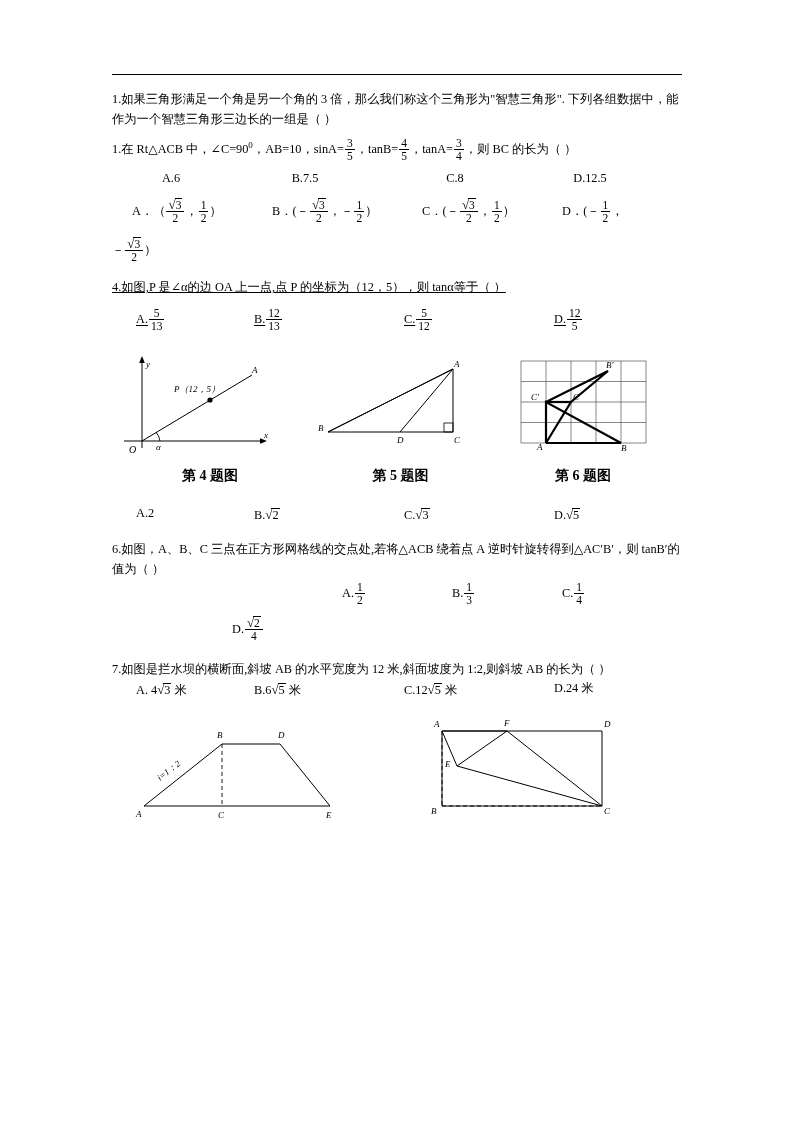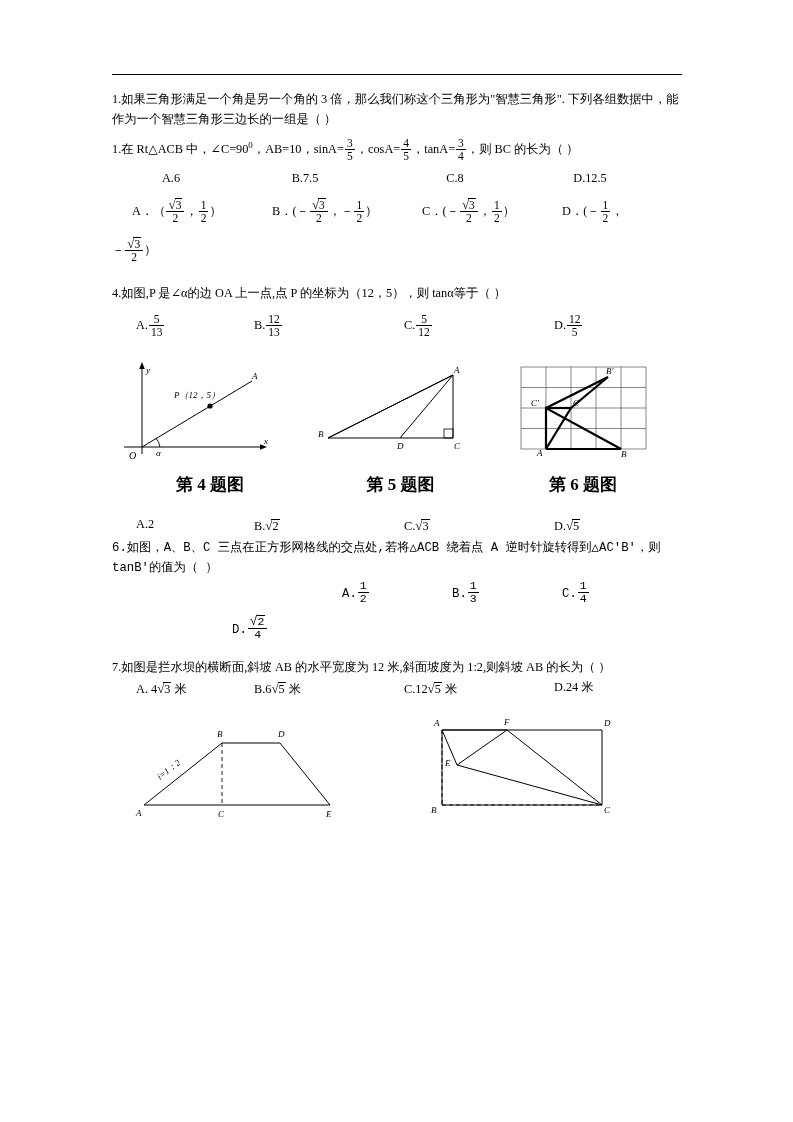--- a/index.html
+++ b/index.html
@@ -69,41 +69,41 @@
   .radsym { font-size: 13px; }
   .ital { font-style: italic; }
   .spacer10 { height: 10px; }
 
   
   .figrow { position: relative; }
 
   svg { display:block; }
   .cap {
     text-align:center;
-    font-size: 17px;
+    font-size: 14px;
     font-weight: bold;
     font-family: "Liberation Serif", serif;
   }
 </style>
 </head>
 <body>
 
 <div class="page">
 
   <div class="top-rule"></div>
 
   <div class="content">
 
     <div class="q">
       <div class="qtext">1.如果三角形满足一个角是另一个角的 3 倍，那么我们称这个三角形为"智慧三角形". 下列各组数据中，能作为一个智慧三角形三边长的一组是（      ）</div>
     </div>
 
     <div class="q" style="margin-top:8px;">
       <div class="qtext">
-        <span>1.在 Rt△ACB 中，∠C=90</span><sup class="deg">0</sup><span>，AB=10，sinA=</span><span class="frac"><span class="num">3</span><span class="den">5</span></span><span>，cosA=</span><span class="frac"><span class="num">4</span><span class="den">5</span></span><span>，tanA=</span><span class="frac"><span class="num">3</span><span class="den">4</span></span><span>，则 BC 的长为（      ）</span>
+        <span>1.在 Rt△ACB 中，∠C=90</span><sup class="deg">0</sup><span>，AB=10，sinA=</span><span class="frac"><span class="num">3</span><span class="den">5</span></span><span>，tanB=</span><span class="frac"><span class="num">4</span><span class="den">5</span></span><span>，tanA=</span><span class="frac"><span class="num">3</span><span class="den">4</span></span><span>，则 BC 的长为（      ）</span>
       </div>
       <div class="opts" style="padding-left:0;text-align:center;">
         <div class="o1">A.6</div>
         <div class="o2">B.7.5</div>
         <div class="o3">C.8</div>
         <div class="o4">D.12.5</div>
       </div>
     </div>
 
     <div class="q">
@@ -121,21 +121,21 @@
           <span>D．(－</span><span class="frac"><span class="num">1</span><span class="den">2</span></span>，
         </div>
       </div>
       <div style="padding-left:0; margin-top:12px;">
         －<span class="frac"><span class="num"><span class="radsym">√</span><span class="sqrt">3</span></span><span class="den">2</span></span><span>）</span>
       </div>
     </div>
 
     <div class="spacer10"></div>
 
-    <div class="q" style="margin-top:8px;">
+    <div class="q" style="margin-top:2px;text-decoration:underline;">
       <div class="qtext">4.如图,P 是∠α的边 OA 上一点,点 P 的坐标为（12，5），则 tanα等于（      ）</div>
       <div class="opts" style="padding-left:24px; margin-top:10px;">
         <div class="o1"><span>A.</span><span class="frac"><span class="num">5</span><span class="den">13</span></span></div>
         <div class="o2"><span>B.</span><span class="frac"><span class="num">12</span><span class="den">13</span></span></div>
         <div class="o3"><span>C.</span><span class="frac"><span class="num">5</span><span class="den">12</span></span></div>
         <div class="o4"><span>D.</span><span class="frac"><span class="num">12</span><span class="den">5</span></span></div>
       </div>
     </div>
 
     <div class="figrow" style="margin-top:14px; display:flex; align-items:flex-end;">
@@ -202,21 +202,21 @@
 
     <div class="q" style="margin-top:16px;">
       <div class="opts" style="padding-left:24px; margin-top:8px;">
         <div class="o1"><span>A.2</span></div>
         <div class="o2"><span>B.</span><span class="radsym">√</span><span class="sqrt">2</span></div>
         <div class="o3"><span>C.</span><span class="radsym">√</span><span class="sqrt">3</span></div>
         <div class="o4"><span>D.</span><span class="radsym">√</span><span class="sqrt">5</span></div>
       </div>
     </div>
 
-    <div class="q" style="margin-top:2px;font-family:Liberation Mono, monospace;">
+    <div class="q" style="margin-top:14px;">
       <div style="display:flex; align-items:flex-start;">
         <div style="flex:1;">
           <div class="qtext" style="display:inline;">
             <span>6.如图，A、B、C 三点在正方形网格线的交点处,若将△ACB 绕着点 A 逆时针旋转得到△AC′B′，则 tanB′的值为（      ）</span>
           </div>
         </div>
       </div>
       <div class="opts" style="padding-left:230px; margin-top:2px;">
         <div style="width:110px;"><span>A.</span><span class="frac"><span class="num">1</span><span class="den">2</span></span></div>
         <div style="width:110px;"><span>B.</span><span class="frac"><span class="num">1</span><span class="den">3</span></span></div>

